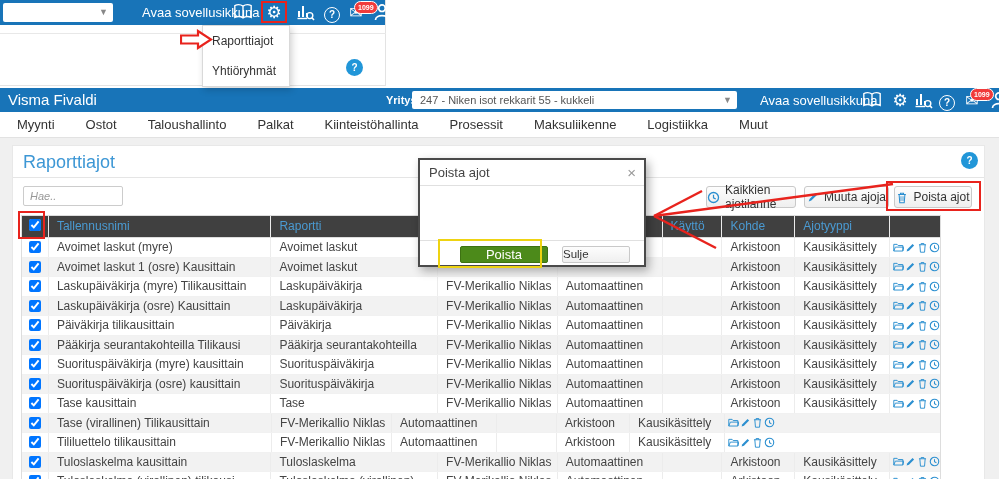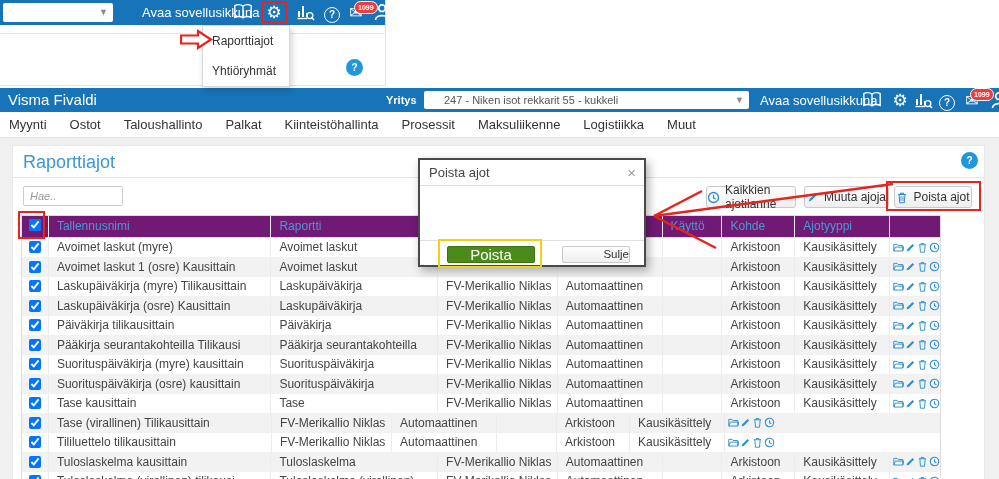--- a/index.html
+++ b/index.html
@@ -29,69 +29,69 @@
   
   #gearmenu { left:202px; top:25px; width:88px; background:#fff; border:1px solid #d9d9d9;
               box-shadow:2px 3px 7px rgba(0,0,0,.18); z-index:20; }
   #gearmenu .mi { font-size:12px; color:#333; padding:8px 9px; cursor:pointer; }
 
   
   #mainwin { left:0; top:88px; width:999px; height:391px; }
   .mainbar { position:absolute; left:0; top:0; width:999px; height:24px; background:#1874b8; }
   .apptitle { left:8px; top:0; color:#fff; font-size:15px; line-height:24px; }
   .ylabel { left:386px; top:0; color:#fff; font-size:11px; font-weight:bold; line-height:24px; }
-  .combo-lg { left:424px; top:3px; width:325px; height:18px; background:#fff; border-radius:2px;
-              font-size:11px; color:#555; line-height:18px; padding-left:20px; }
+  .combo-lg { left:412px; top:3px; width:325px; height:18px; background:#fff; border-radius:2px;
+              font-size:11px; color:#555; line-height:18px; padding-left:8px; }
   .micon { top:3px; }
   .navbar { position:absolute; left:0; top:24px; width:999px; height:26px; background:#fff;
             border-bottom:1px solid #e2e2e2; display:flex; gap:13px; padding-left:4px; }
-  .navbar span { font-size:13px; color:#333; line-height:25px; padding:0 5px; cursor:pointer; }
+  .navbar span { font-size:13px; color:#333; line-height:25px; padding:0 5px; cursor:pointer;margin-left:8px; }
   .pagebg { position:absolute; left:0; top:50px; width:999px; height:341px; background:#f0f0f0; }
   #card { position:absolute; left:12px; top:57px; width:973px; height:334px; background:#fff;
           border:1px solid #e8e8e8; border-bottom:none; overflow:hidden; }
   .ptitle { left:10px; top:6px; font-size:18px; color:#3d97d5; }
   .pdivider { left:0; top:31px; width:973px; border-top:1px solid #e5e5e5; height:0; }
   #searchbox { position:absolute; left:10px; top:40px; width:100px; height:20px;
                border:1px solid #ccc; border-radius:2px; font-size:11px; font-style:italic;
                color:#555; padding:0 6px; outline:none; font-family:"Liberation Sans",sans-serif; }
   #searchbox::placeholder { color:#999; }
   .tbtn { position:absolute; top:40px; height:22px; background:linear-gradient(#fdfdfd,#efefef);
           border:1px solid #c9c9c9; border-radius:3px; font-size:12px; color:#333;
           display:flex; align-items:center; justify-content:center; gap:5px; cursor:pointer; }
   .bicon { color:#2b8fd0; display:inline-flex; }
 
   
   #rtable { position:absolute; left:8px; top:69px; width:920px; border:1px solid #ddd; border-bottom:none; }
-  .thead { display:flex; height:22px; background:#701a75; border-bottom:1px solid #ddd; }
+  .thead { display:flex; height:22px; background:#404040; border-bottom:1px solid #ddd; }
   .thead .c { font-size:12px; color:#4a9ad2; line-height:21px; }
   .trow { display:flex; height:19.5px; background:#fff; border-bottom:1px solid #f1f1f1; }
   .trow.alt { background:#f2f2f2; }
   .c { padding-left:8px; border-right:1px solid #ececec; overflow:hidden; white-space:nowrap;
        font-size:12px; color:#444; line-height:19.5px; }
   .col-cb{width:27px; padding-left:0; text-align:center;}
   .col-name{width:223px}.col-report{width:167px}.col-creator{width:120px}.col-mode{width:105px}
   .col-usage{width:60px}.col-target{width:73px}.col-runtype{width:95px}
   .col-actions{width:50px; border-right:none; display:flex; align-items:center; gap:1px; padding-left:3px;}
   .col-cb input{ width:12px; height:12px; margin-top:3px; }
   .aicon { display:inline-flex; cursor:pointer; }
 
   
   #dialog { left:418px; top:158px; width:228px; height:109px; background:#fff;
             border:2px solid #4a4a4a; box-shadow:3px 4px 9px rgba(0,0,0,.3); z-index:50; }
   .dhead { position:absolute; left:0; top:0; width:100%; height:26px; border-bottom:1px solid #e0e0e0;
            font-size:13px; color:#444; line-height:25px; padding-left:9px; }
   .dclose { position:absolute; right:8px; top:0; color:#999; font-size:15px; line-height:25px; cursor:pointer; }
   .dbody { position:absolute; left:10px; top:36px; right:8px; font-size:12px; color:#333; }
   .dfoot { position:absolute; left:0; top:80px; width:100%; height:25px; border-top:1px solid #e0e0e0; }
-  .btn-green { position:absolute; left:27px; top:5px; width:88px; height:17px; background:#4c8a1a;
-               border:1px solid #3d7212; border-radius:2px; color:#fff; font-size:15px;
+  .btn-green { position:absolute; left:40px; top:5px; width:88px; height:17px; background:#4c8a1a;
+               border:1px solid #3d7212; border-radius:2px; color:#fff; font-size:13px;
                text-align:center; line-height:15px; cursor:pointer; }
   .btn-plain { position:absolute; left:142px; top:5px; width:68px; height:17px;
                background:linear-gradient(#fdfdfd,#efefef); border:1px solid #c9c9c9; border-radius:2px;
-               color:#333; font-size:11.5px; text-align:right; line-height:15px; cursor:pointer; }
+               color:#333; font-size:11.5px; text-align:left; line-height:15px; cursor:pointer; }
 
   
   .redbox { border:2px solid #e8231d; z-index:40; pointer-events:none; }
   #ann-gear   { left:261px; top:1px;  width:26px; height:22px; }
   #ann-cb     { left:18px; top:211px; width:27px; height:28px; }
   #ann-delete { left:886px; top:181px; width:95px; height:30px; }
   #ann-yellow { left:438px; top:239px; width:104px; height:29px; border:2px solid #eed312; z-index:60; pointer-events:none; position:absolute; }
   #ann-arrow-svg, #blockarrow { pointer-events:none; z-index:55; }
 </style>
 </head>

